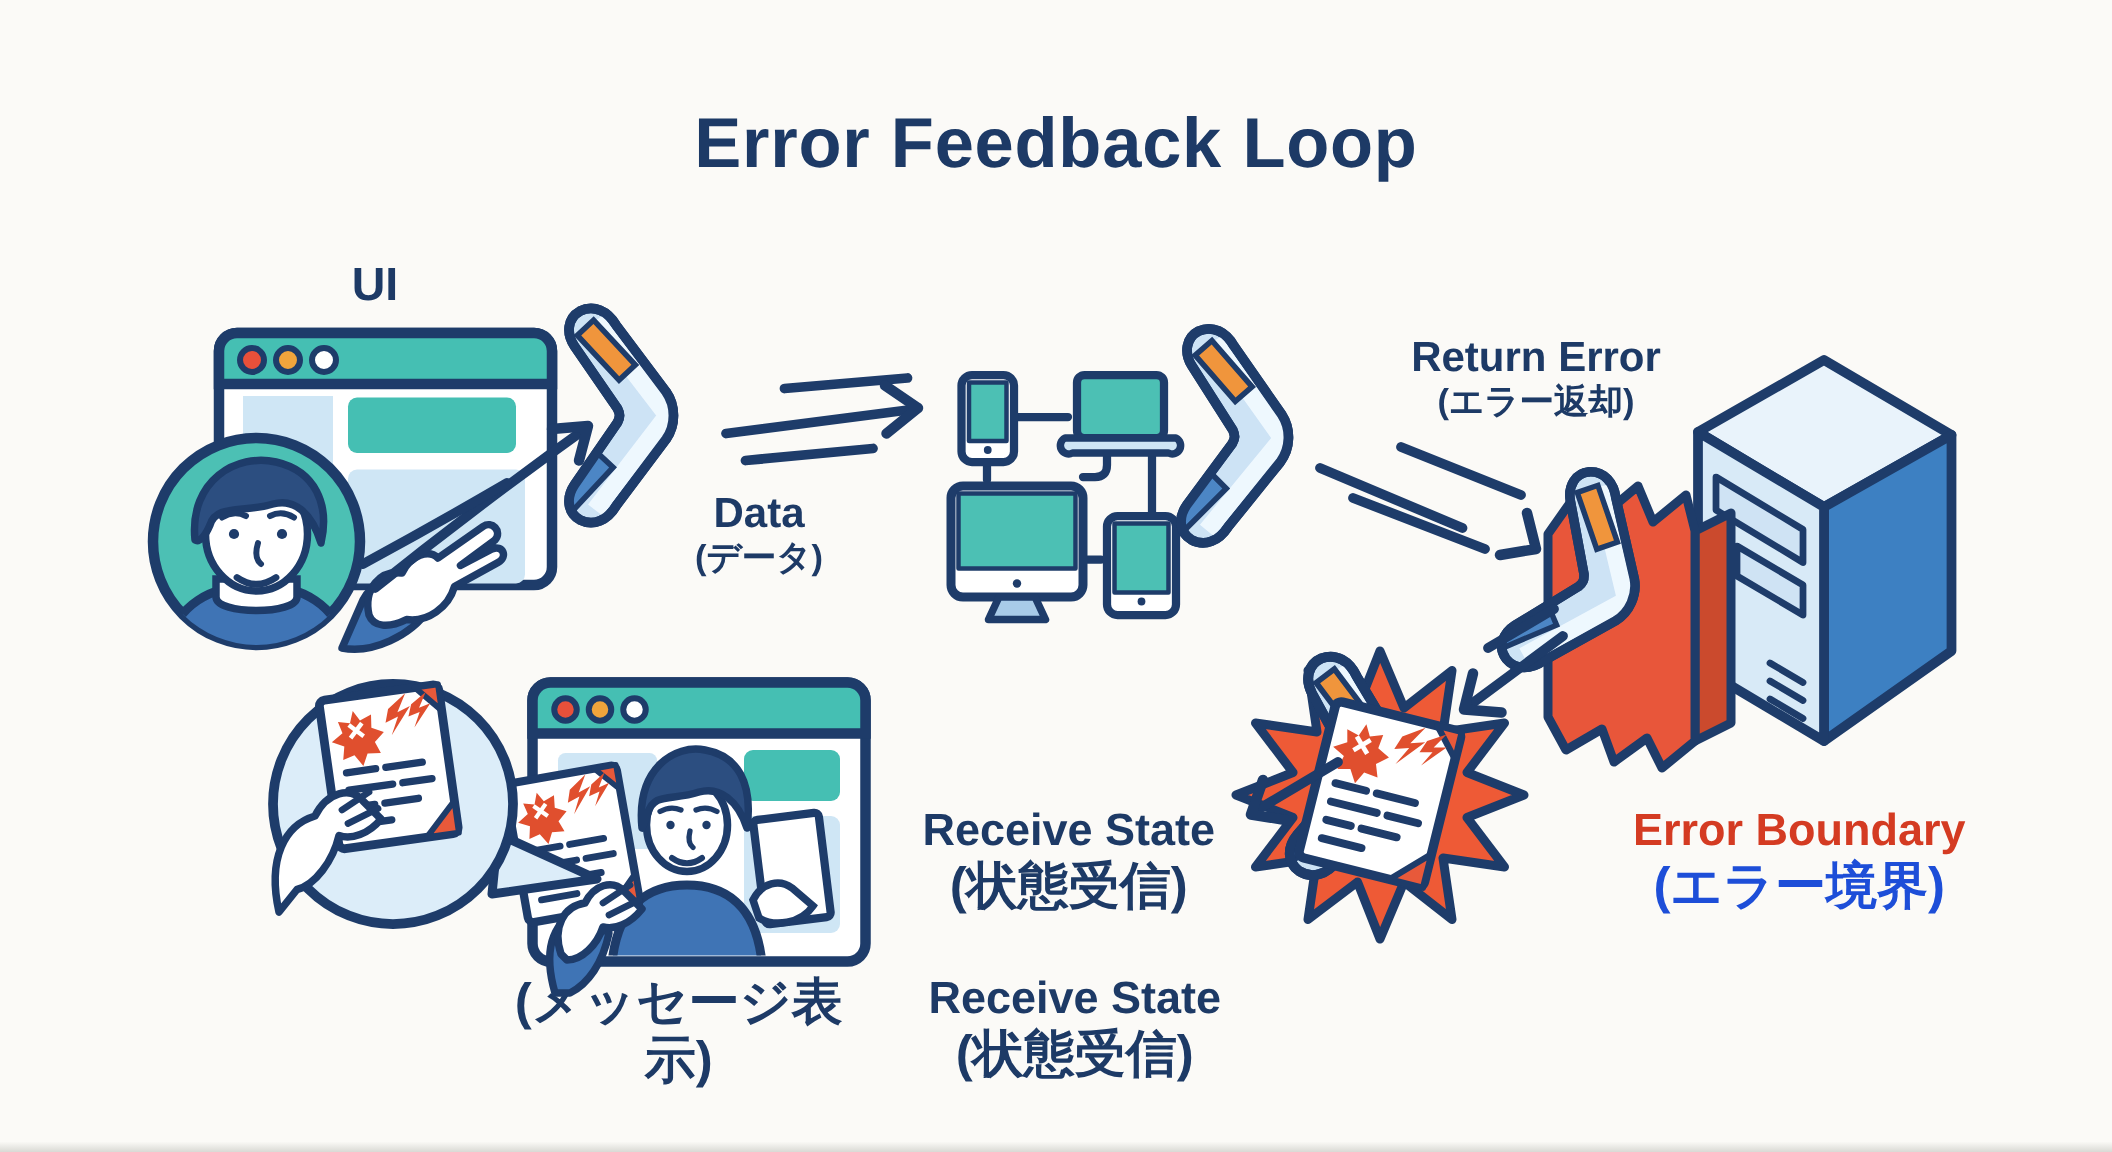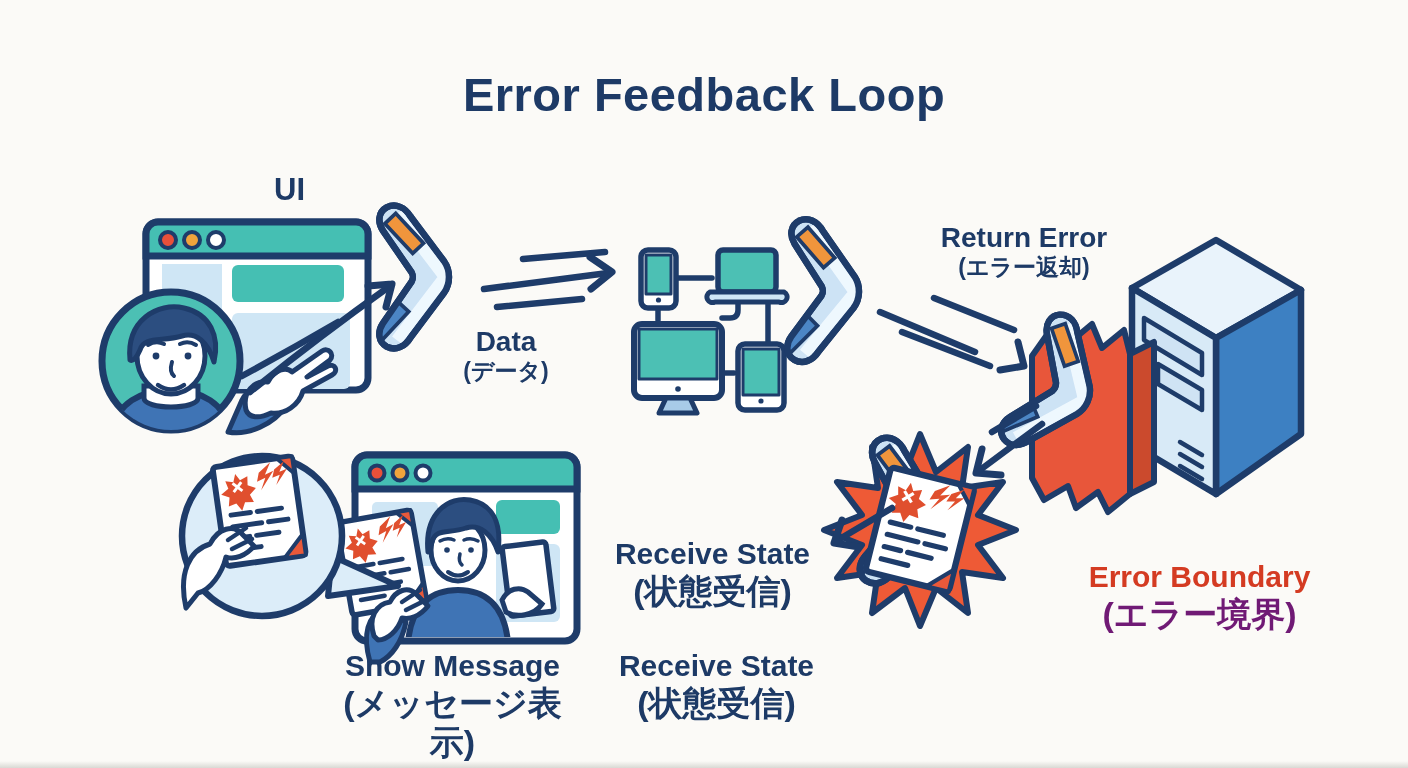--- a/index.html
+++ b/index.html
@@ -3,24 +3,24 @@
 <meta charset="utf-8">
 <style>
   html,body{margin:0;padding:0;}
   body{background:#e9e9e6;font-family:"Liberation Sans","DejaVu Sans",sans-serif;}
   #stage{position:relative;width:1408px;height:768px;background:#fbfaf7;overflow:hidden;margin:0 auto;}
   #stage::after{content:"";position:absolute;left:0;right:0;bottom:0;height:7px;background:linear-gradient(#fbfaf7,#d9d9d4);}
   .abs{position:absolute;}
   .lbl{position:absolute;text-align:center;color:#1d3a66;font-weight:800;line-height:1.16;}
   .lbl .ja{display:block;font-weight:700;}
   .t-title{font-size:47px;letter-spacing:.5px;}
-  .t-section{font-size:31px;text-align:right;}
+  .t-section{font-size:31px;}
   .t-anno{font-size:28px;}  .t-anno .ja{font-size:23px;}
   .t-big{font-size:30px;}   .t-big .ja{font-size:34px;}
-  .t-red{color:#d43b22;}    .t-red .ja{color:#701a75;}
+  .t-red{color:#d43b22;}    .t-red .ja{color:#1d4ed8;}
   .t-small{font-size:23px;} .t-small .ja{font-size:20px;line-height:1.25;}
   svg{display:block;overflow:visible;}
 </style>
 </head>
 <body>
 
 <div id="stage">
 
   <svg width="0" height="0" class="abs" aria-hidden="true">
     <defs>
@@ -66,37 +66,36 @@
   <div class="lbl t-anno" style="left:914px;width:220px;top:222px;">
     <span>Return Error</span>
     <span class="ja">(エラー返却)</span>
   </div>
 
   <div class="lbl t-anno" style="left:426px;width:160px;top:326px;">
     <span>Data</span>
     <span class="ja">(データ)</span>
   </div>
 
-  <div class="lbl t-big t-red" style="left:1062px;width:275px;top:560px;">
+  <div class="lbl t-big t-red" style="left:1062px;width:275px;top:537px;">
     <span>Error Boundary</span>
     <span class="ja">(エラー境界)</span>
   </div>
 
   <div class="lbl t-big" style="left:590px;width:245px;top:537px;">
     <span>Receive State</span>
     <span class="ja">(状態受信)</span>
   </div>
 
   <div class="lbl t-big" style="left:594px;width:245px;top:649px;">
     <span>Receive State</span>
     <span class="ja">(状態受信)</span>
   </div>
 
   <div class="lbl t-big" style="left:330px;width:245px;top:649px;">
-    <span>Show Message</span>
     <span class="ja">(メッセージ表示)</span>
   </div>
 
 
   <svg class="abs" style="left:142px;top:218px;" width="230" height="176" viewBox="0 0 230 176">
     <rect x="4" y="4" width="222" height="168" rx="12" fill="#ffffff" stroke="#1e3c6a" stroke-width="7"></rect>
     <path d="M16,4 h198 a12,12 0 0 1 12,12 v22 h-222 v-22 a12,12 0 0 1 12,-12 Z" fill="#45bfb3" stroke="#1e3c6a" stroke-width="7"></path>
     <circle cx="26" cy="22" r="8" fill="#e8503a" stroke="#1e3c6a" stroke-width="4"></circle>
     <circle cx="50" cy="22" r="8" fill="#f0a43c" stroke="#1e3c6a" stroke-width="4"></circle>
     <circle cx="74" cy="22" r="8" fill="#ffffff" stroke="#1e3c6a" stroke-width="4"></circle>

